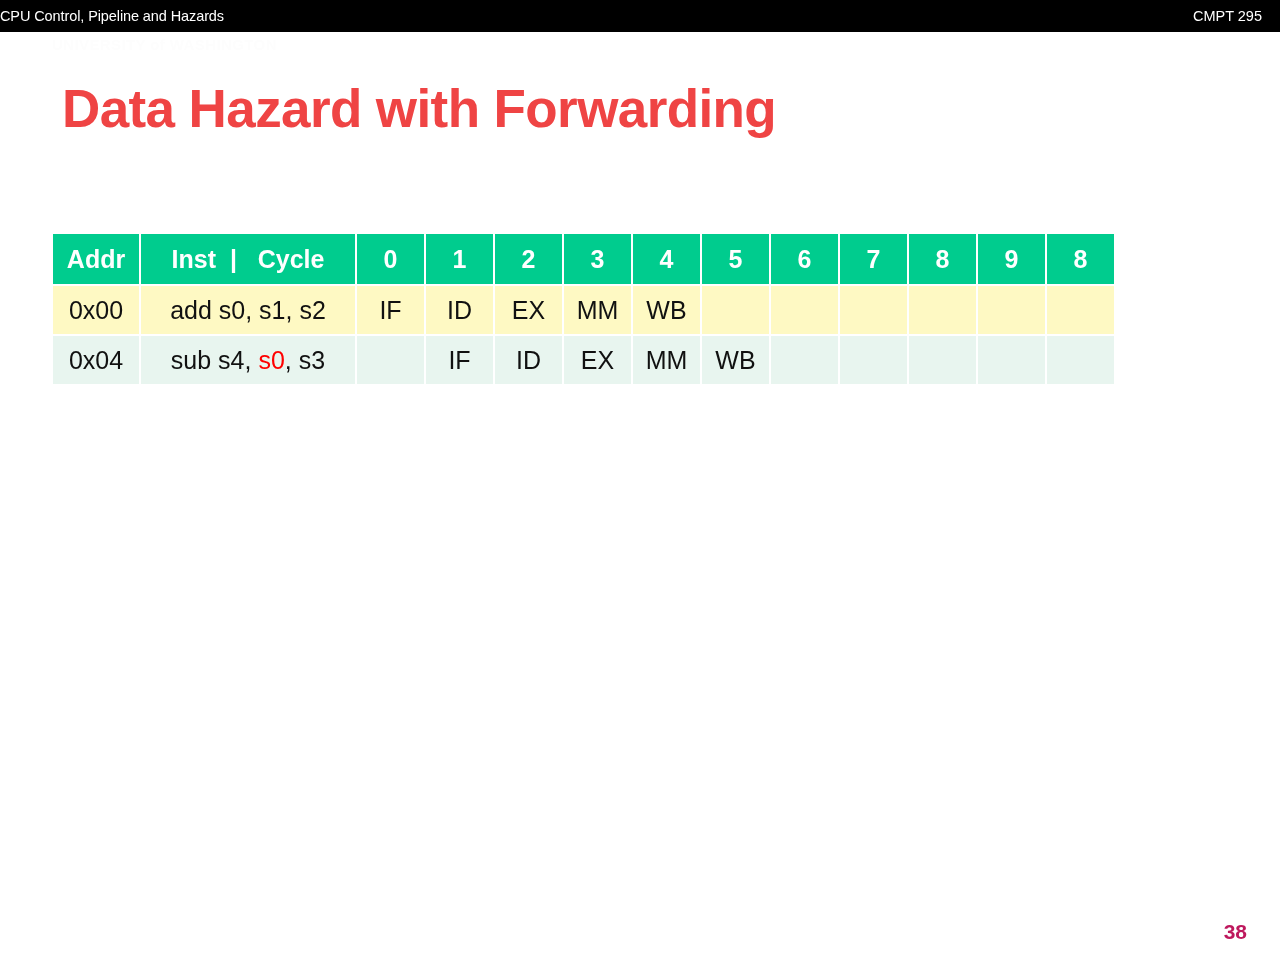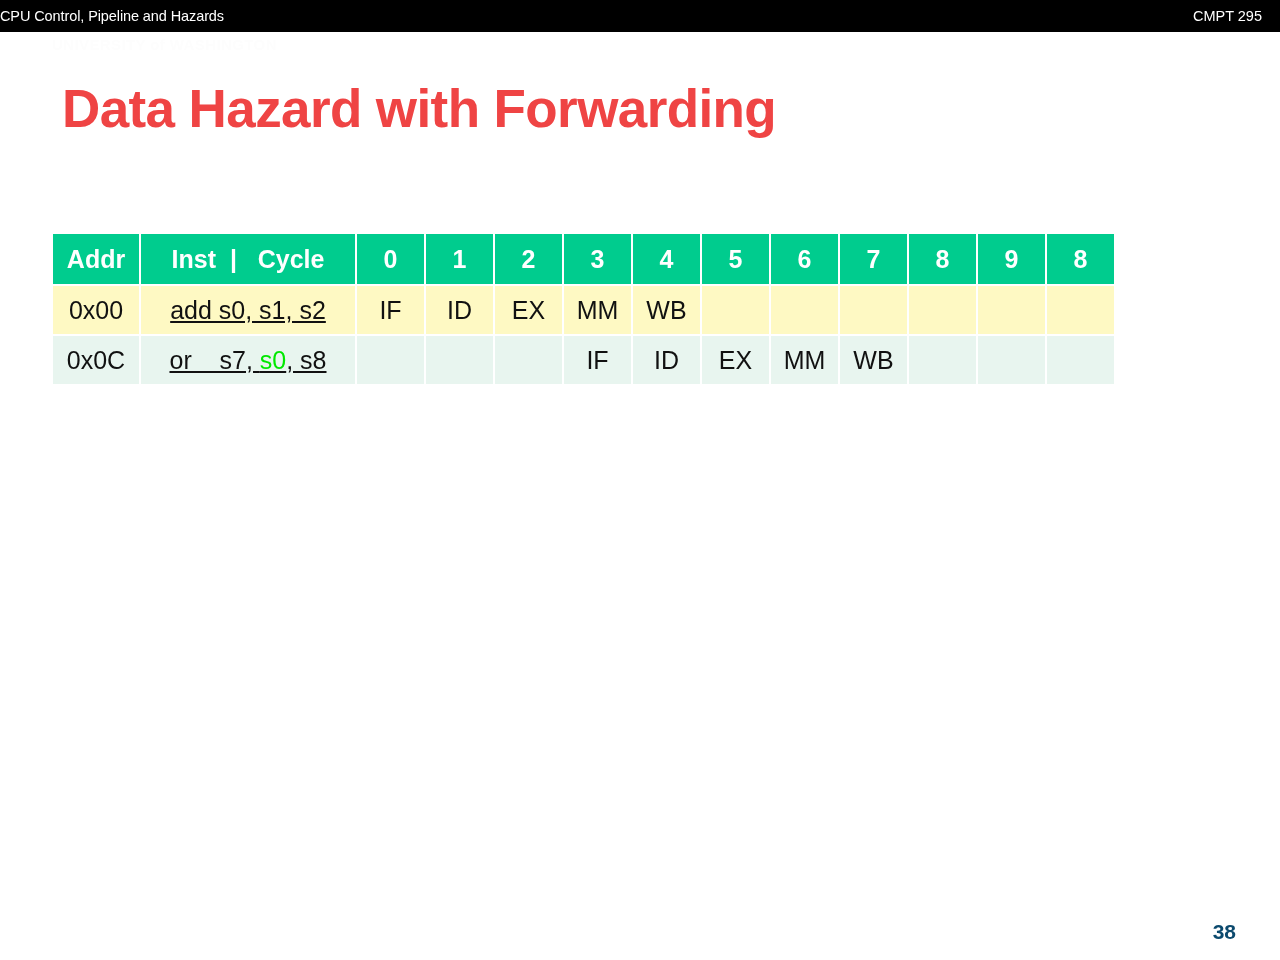--- a/index.html
+++ b/index.html
@@ -92,38 +92,38 @@
     color: #ffffff;
     font-weight: bold;
     height: 50px;
     font-size: 25px;
   }
   th.col-addr   { width: 86px; }
   th.col-inst   { width: 214px; }
   th.col-cycle  { width: 67px; }
 
   td.col-addr   { width: 86px; }
-  td.col-inst   { width: 214px; text-align: left; padding-left: 11px; text-decoration: underline; }
+  td.col-inst   { width: 214px; text-align: left; padding-left: 11px; }
   td.col-cycle  { width: 67px; }
 
   
   tr.row-dark  td { background: #fef9c3; }
   tr.row-light td { background: #E8F5EF; }
 
   .reg-red   { color: #FF0000; }
   .reg-green { color: #00E800; }
 
   
   #page-number {
     position: absolute;
-    right: 44px;
+    right: 33px;
     bottom: 16px;
     font-size: 21px;
     font-weight: bold;
-    color: #0c4a6e;
+    color: #be185d;
   }
 </style>
 </head>
 <body>
 
 <div id="topbar">
   <div class="bar-center">CPU Control, Pipeline and Hazards</div>
   <div class="bar-right">CMPT 295</div>
 </div>
 
@@ -161,30 +161,30 @@
         <td class="col-cycle">MM</td>
         <td class="col-cycle">WB</td>
         <td class="col-cycle"></td>
         <td class="col-cycle"></td>
         <td class="col-cycle"></td>
         <td class="col-cycle"></td>
         <td class="col-cycle"></td>
         <td class="col-cycle"></td>
       </tr>
       <tr class="row-light">
-        <td class="col-addr">0x0C</td>
-        <td class="col-inst"><span>or    s7, </span><span class="reg-green">s0</span><span>, s8</span></td>
-        <td class="col-cycle"></td>
-        <td class="col-cycle"></td>
+        <td class="col-addr">0x04</td>
+        <td class="col-inst"><span>sub s4, </span><span class="reg-red">s0</span><span>, s3</span></td>
         <td class="col-cycle"></td>
         <td class="col-cycle">IF</td>
         <td class="col-cycle">ID</td>
         <td class="col-cycle">EX</td>
         <td class="col-cycle">MM</td>
         <td class="col-cycle">WB</td>
+        <td class="col-cycle"></td>
+        <td class="col-cycle"></td>
         <td class="col-cycle"></td>
         <td class="col-cycle"></td>
         <td class="col-cycle"></td>
       </tr>
     </tbody>
 </table>
 
 <div id="page-number">38</div>
 
 </body></html>

